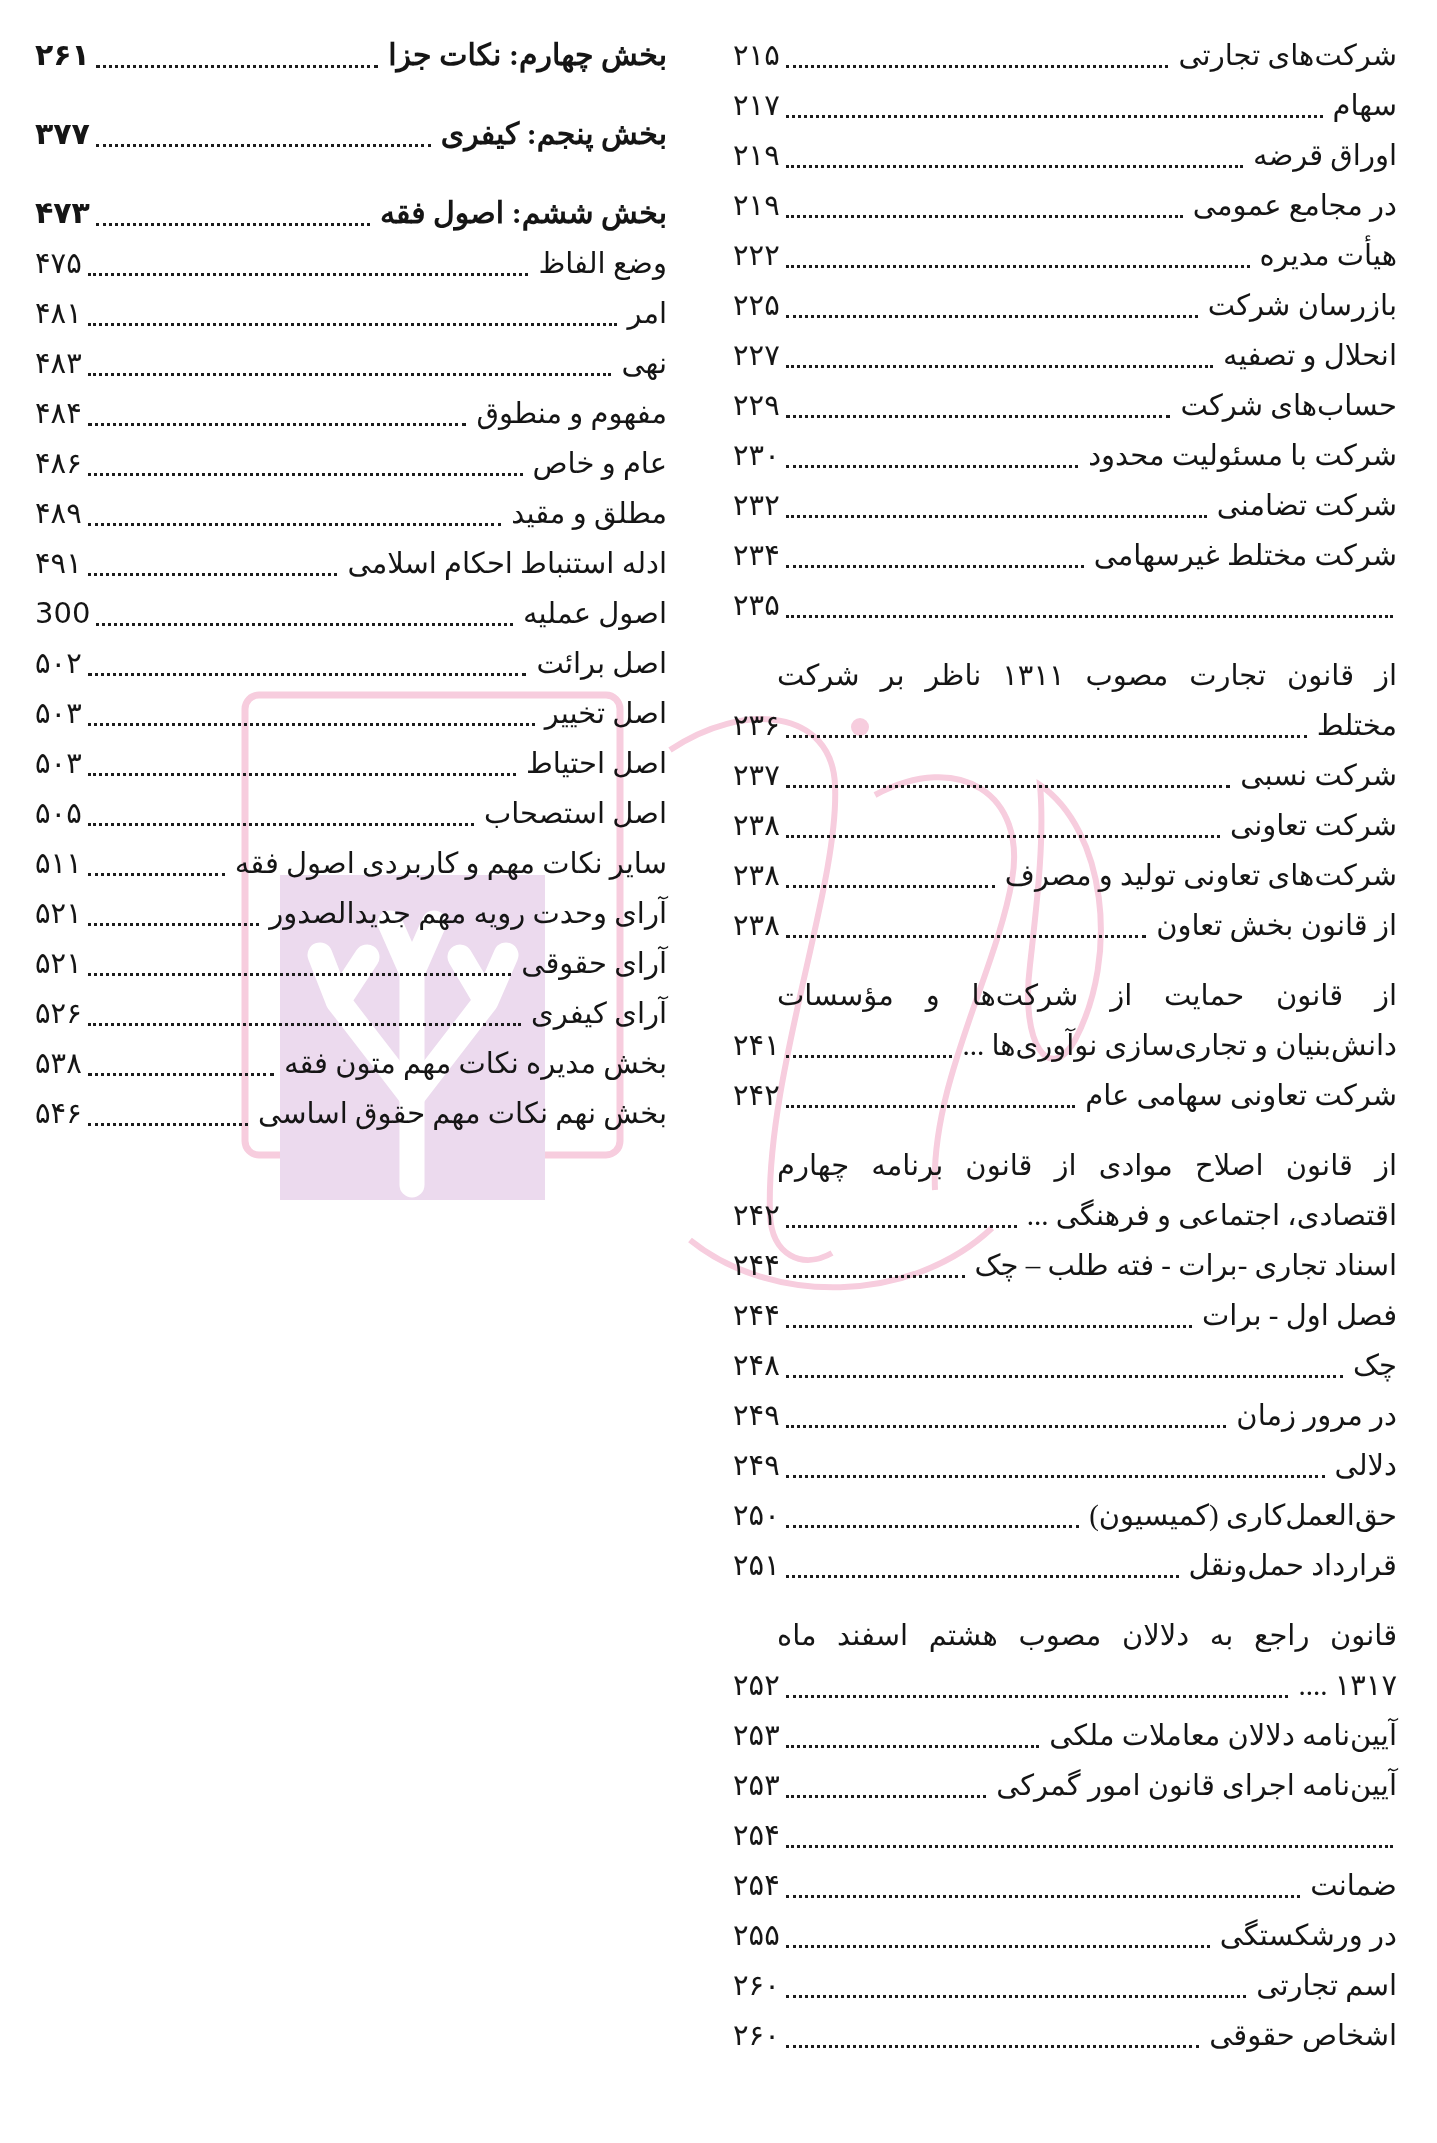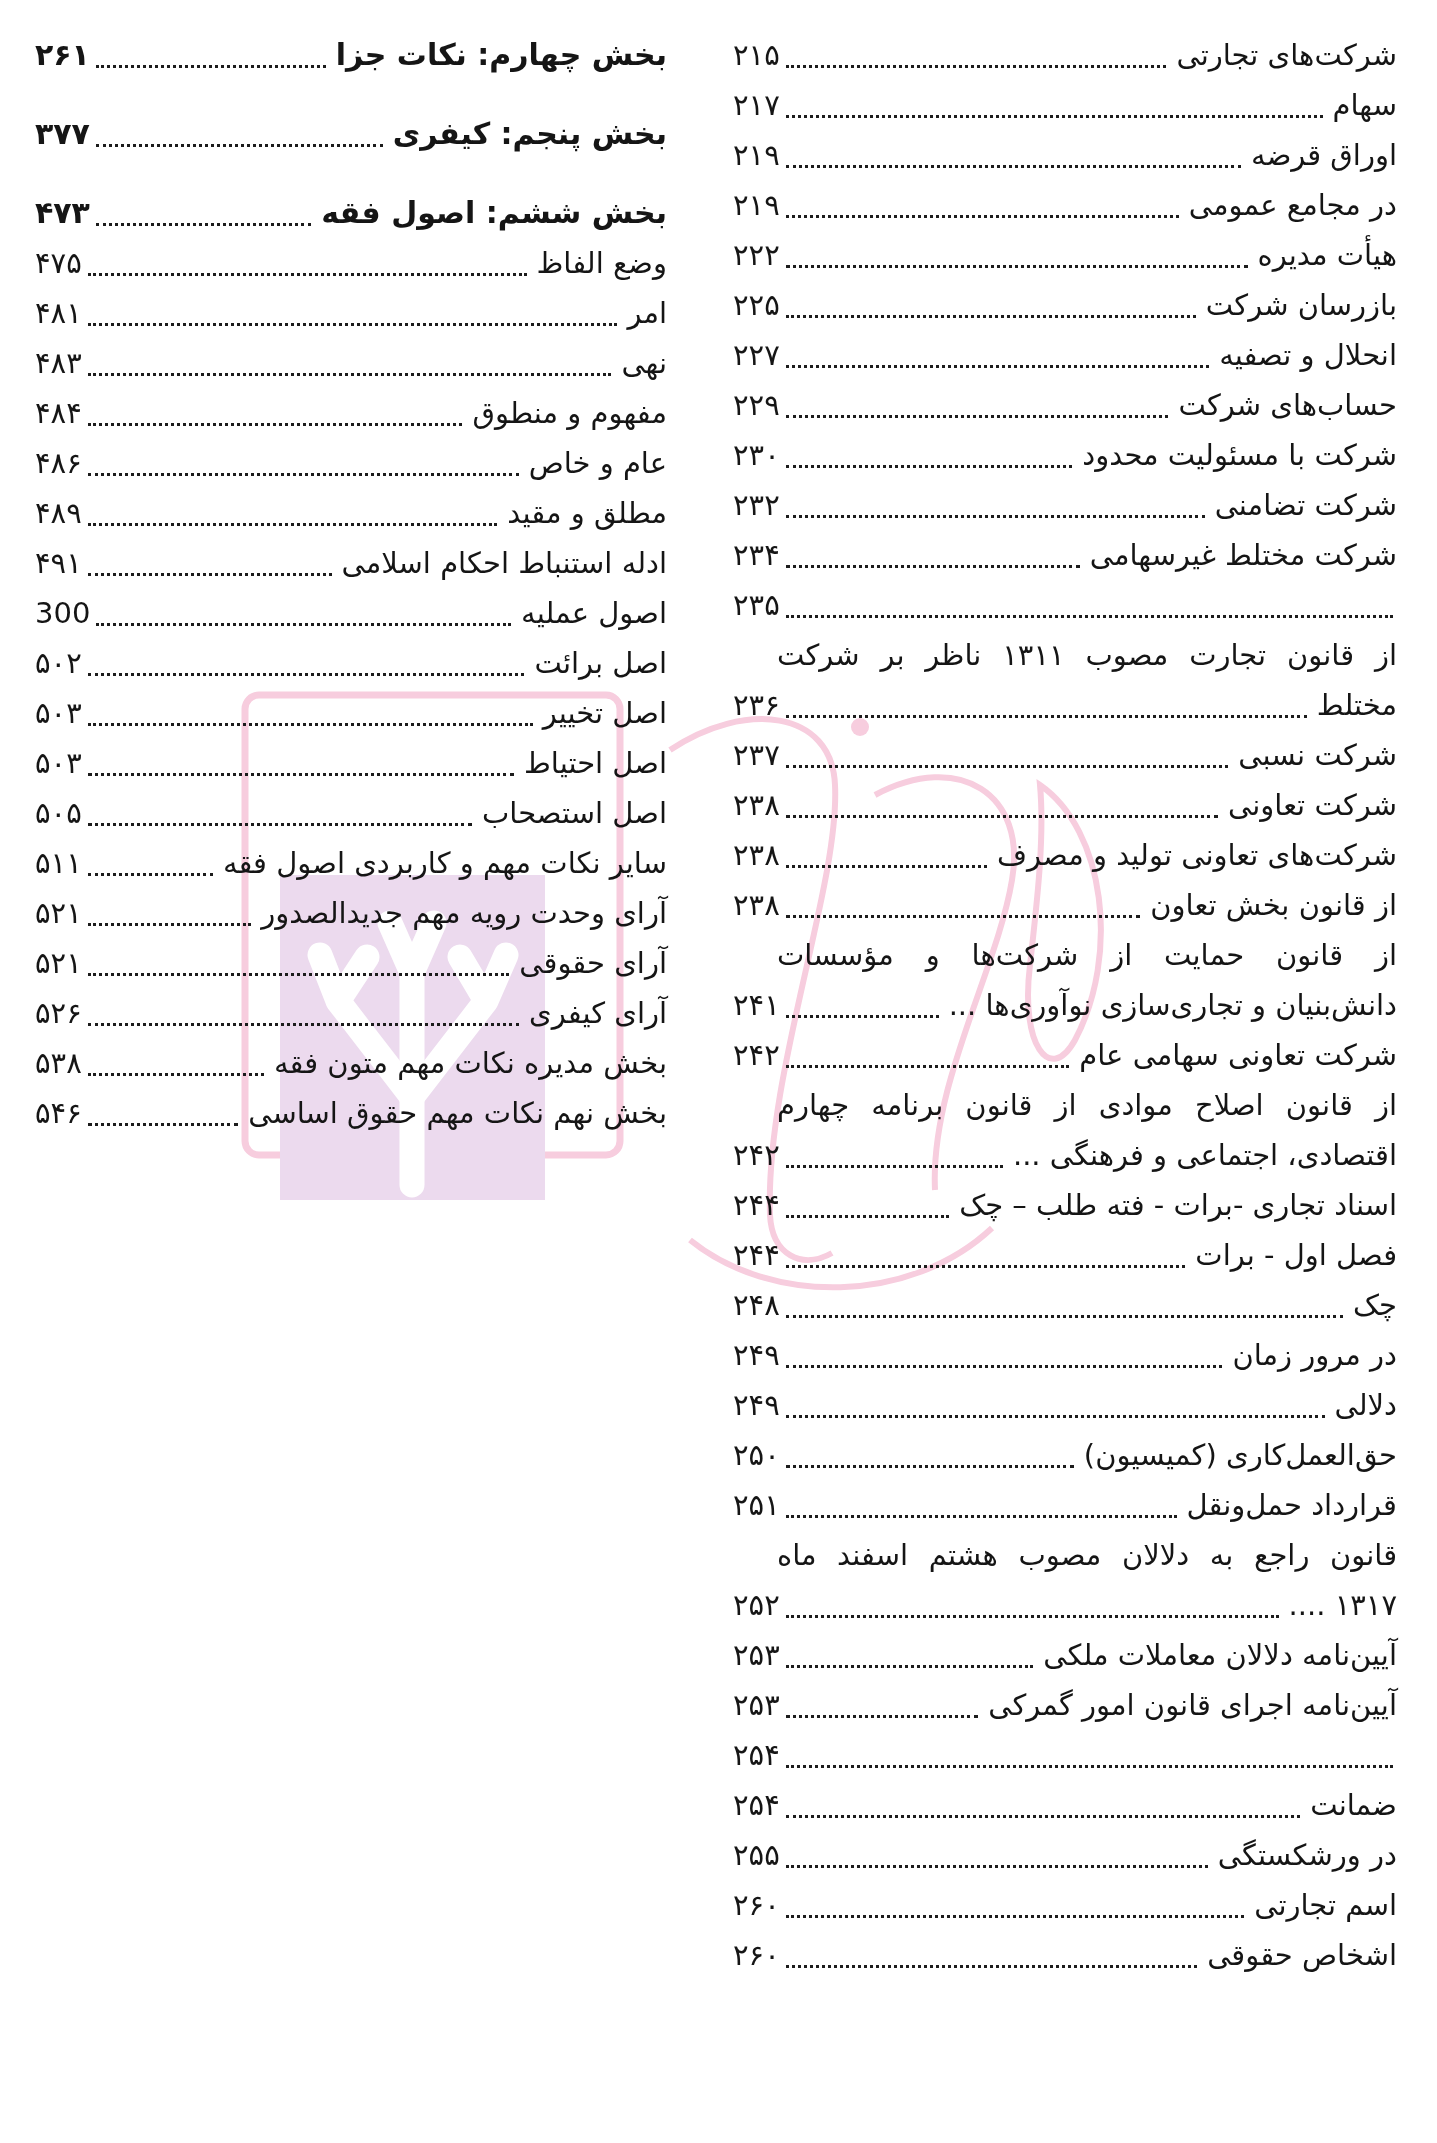--- a/index.html
+++ b/index.html
@@ -16,39 +16,40 @@
   .col-right{right:40px;width:664px;}
   .col-left{right:770px;width:632px;}
   .row{
     display:flex;
     align-items:center;
     height:50px;
     font-size:29px;
     line-height:50px;
     white-space:nowrap;
   }
-  .row .t{flex:0 0 auto;padding-inline-end:6px;}
+  .row .t{flex:0 0 auto;padding-inline-end:6px;font-family:Liberation Serif, serif;}
   .row .leader{
     flex:1 1 auto;
     min-width:12px;
     height:0;
     border-bottom:3.5px dotted #1c1c1c;
     margin:22px 4px 0 4px;
   }
   .row .p{flex:0 0 auto;padding-inline-start:2px;}
   .row.bold{font-weight:bold;font-size:30px;}
   .row.gap{margin-bottom:29px;}
   .row.wrap{display:block;}
   .row.wrap .t{
     display:block;
     width:100%;
     box-sizing:border-box;
     padding-inline-end:44px;
     text-align:justify;
     text-align-last:justify;
+    margin-top:20px;
   }
   .watermark{
     position:absolute;
     left:170px;top:655px;
     width:980px;height:665px;
     z-index:0;
     pointer-events:none;
   }
 </style>
 </head>

